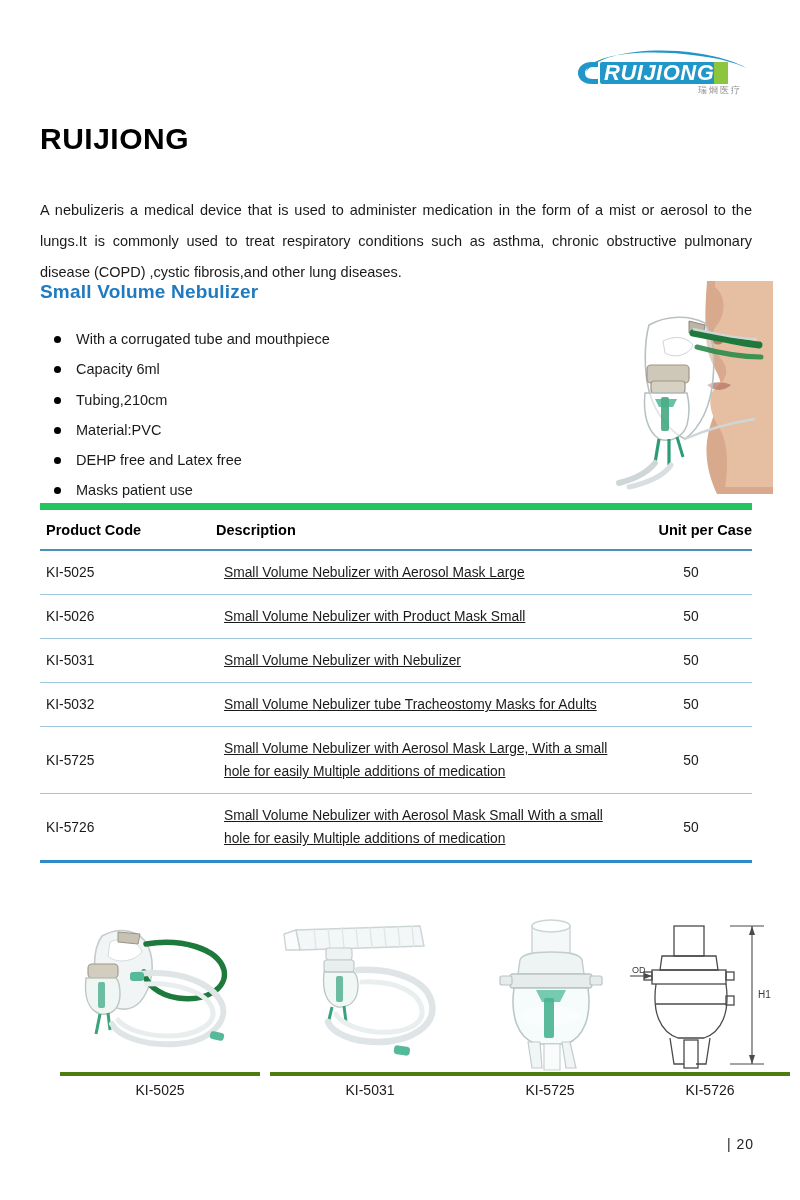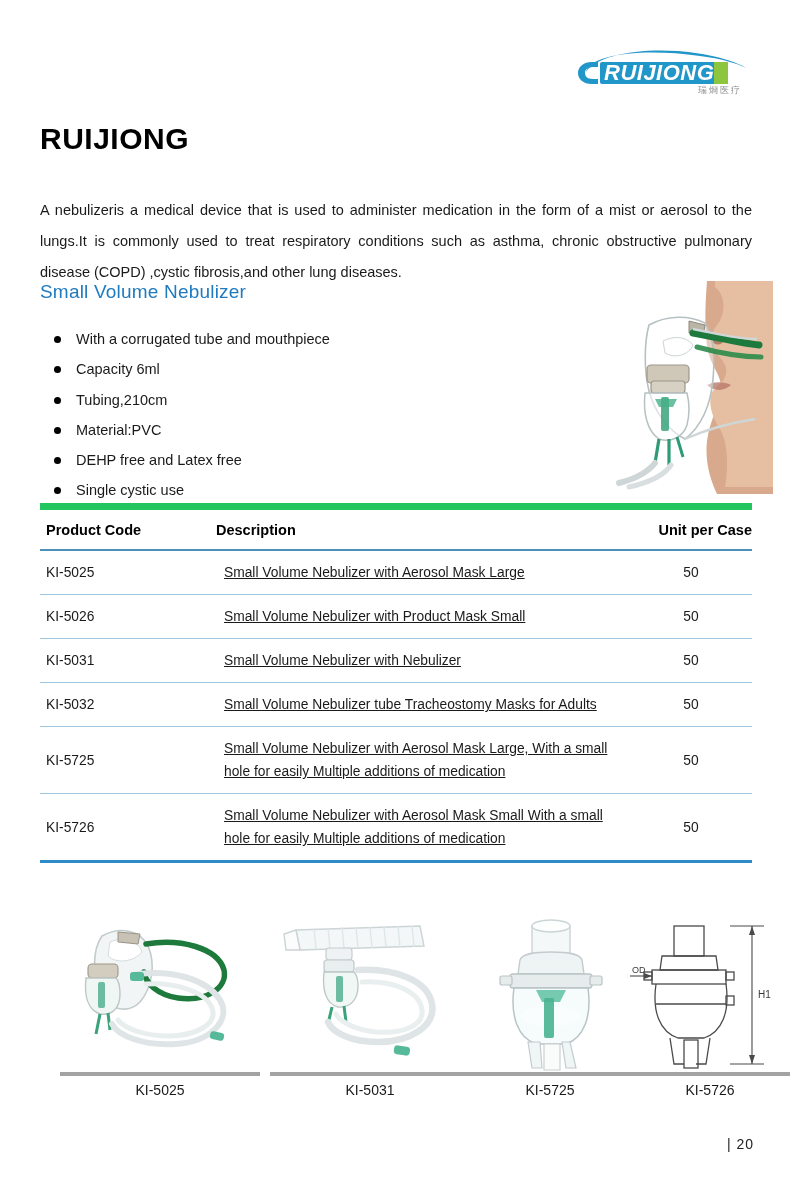--- a/index.html
+++ b/index.html
@@ -60,21 +60,21 @@
     text-align: justify;
     color: #1a1a1a;
   }
 
   
   .subhead {
     position: absolute;
     top: 281px;
     left: 40px;
     font-size: 19px;
-    font-weight: normal;
+    font-weight: bold;
     color: #1f7ac0;
     letter-spacing: .2px;
   }
 
   
   .features {
     position: absolute;
     top: 316px;
     left: 42px;
     width: 520px;
@@ -162,21 +162,21 @@
     width: 720px;
     height: 200px;
   }
   .gal-item {
     position: absolute;
     text-align: center;
   }
   .gal-pic {
     position: relative;
     margin: 0 auto;
-    background: #a3a3a3;
+    background: #4d7c0f;
   }
   .gal-caption {
     font-size: 14px;
     color: #1a1a1a;
     margin-top: 6px;
   }
   .i1 { left: 20px;  top: 0;  width: 200px; }
   .i2 { left: 230px; top: 0;  width: 200px; }
   .i3 { left: 430px; top: 0;  width: 160px; }
   .i4 { left: 590px; top: 0;  width: 160px; }
@@ -220,21 +220,21 @@
 <p class="intro">A nebulizeris a medical device that is used to administer medication in the form of a mist or aerosol to the lungs.It is commonly used to treat respiratory conditions such as asthma, chronic obstructive pulmonary disease (COPD) ,cystic fibrosis,and other lung diseases.</p>
 
 <div class="subhead">Small Volume Nebulizer</div>
 
 <ul class="features">
   <li>With a corrugated tube and mouthpiece</li>
   <li>Capacity  6ml</li>
   <li>Tubing,210cm</li>
   <li>Material:PVC</li>
   <li>DEHP free and Latex free</li>
-  <li>Single cystic use</li>
+  <li>Masks patient use</li>
 </ul>
 
 <div class="hero-photo">
   <svg width="184" height="213" viewBox="0 0 184 213">
     <rect width="184" height="213" fill="#ffffff"></rect>
 
     <path d="M118 0 L184 0 L184 213 L128 213 C 120 196, 116 178, 118 160
              C 121 138, 130 126, 132 112 C 134 96, 124 88, 120 74
              C 115 56, 116 26, 118 0 Z" fill="#d8a98c"></path>
     <path d="M126 6 C 138 16, 136 34, 128 44 C 122 52, 120 62, 126 70

